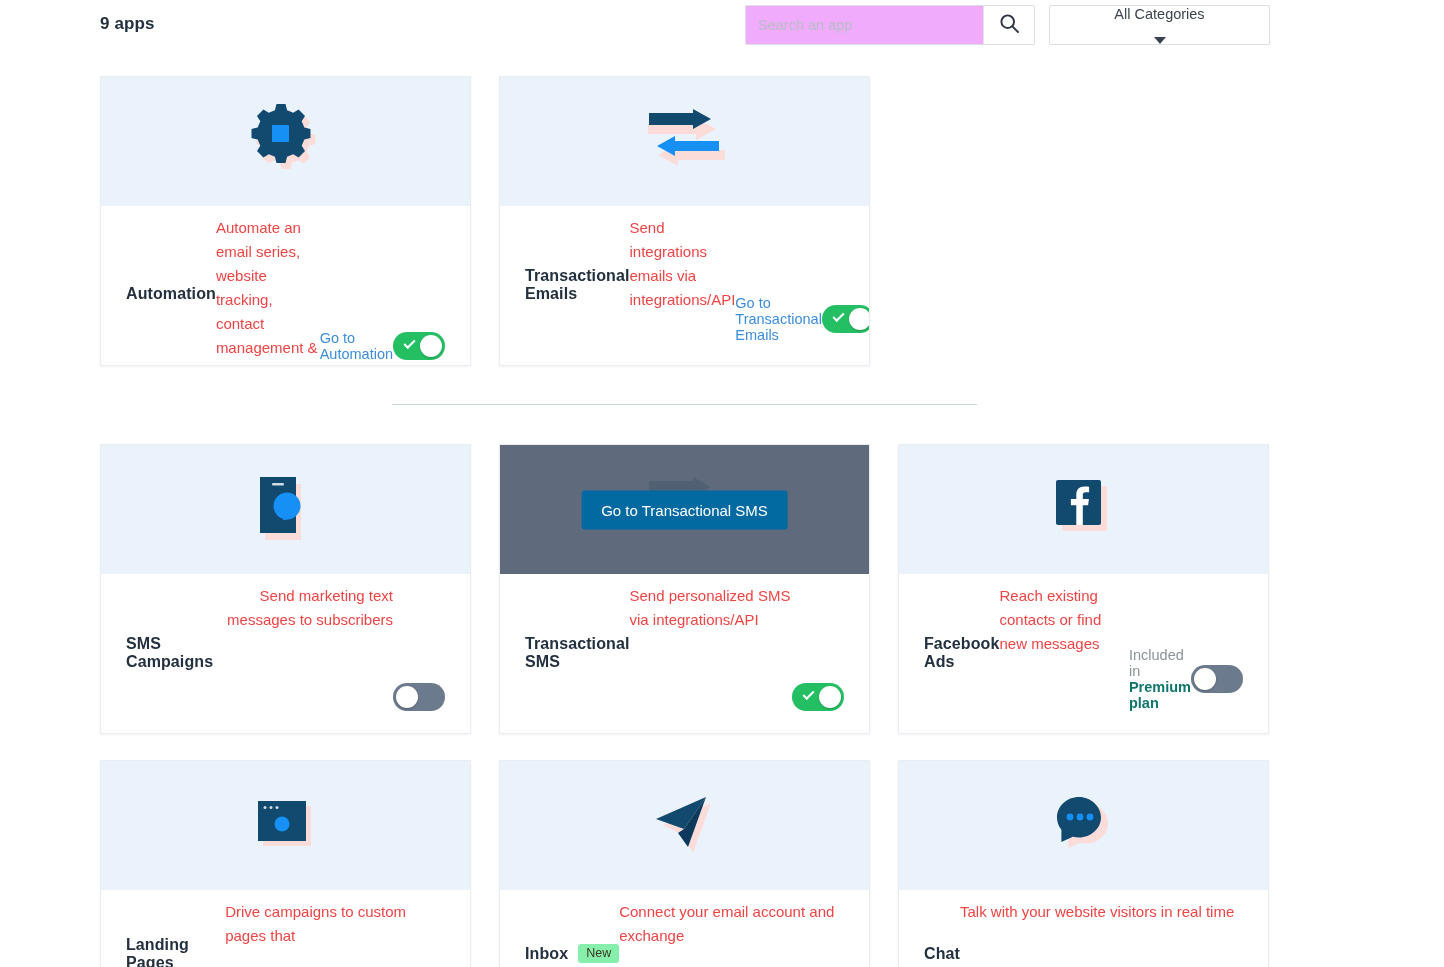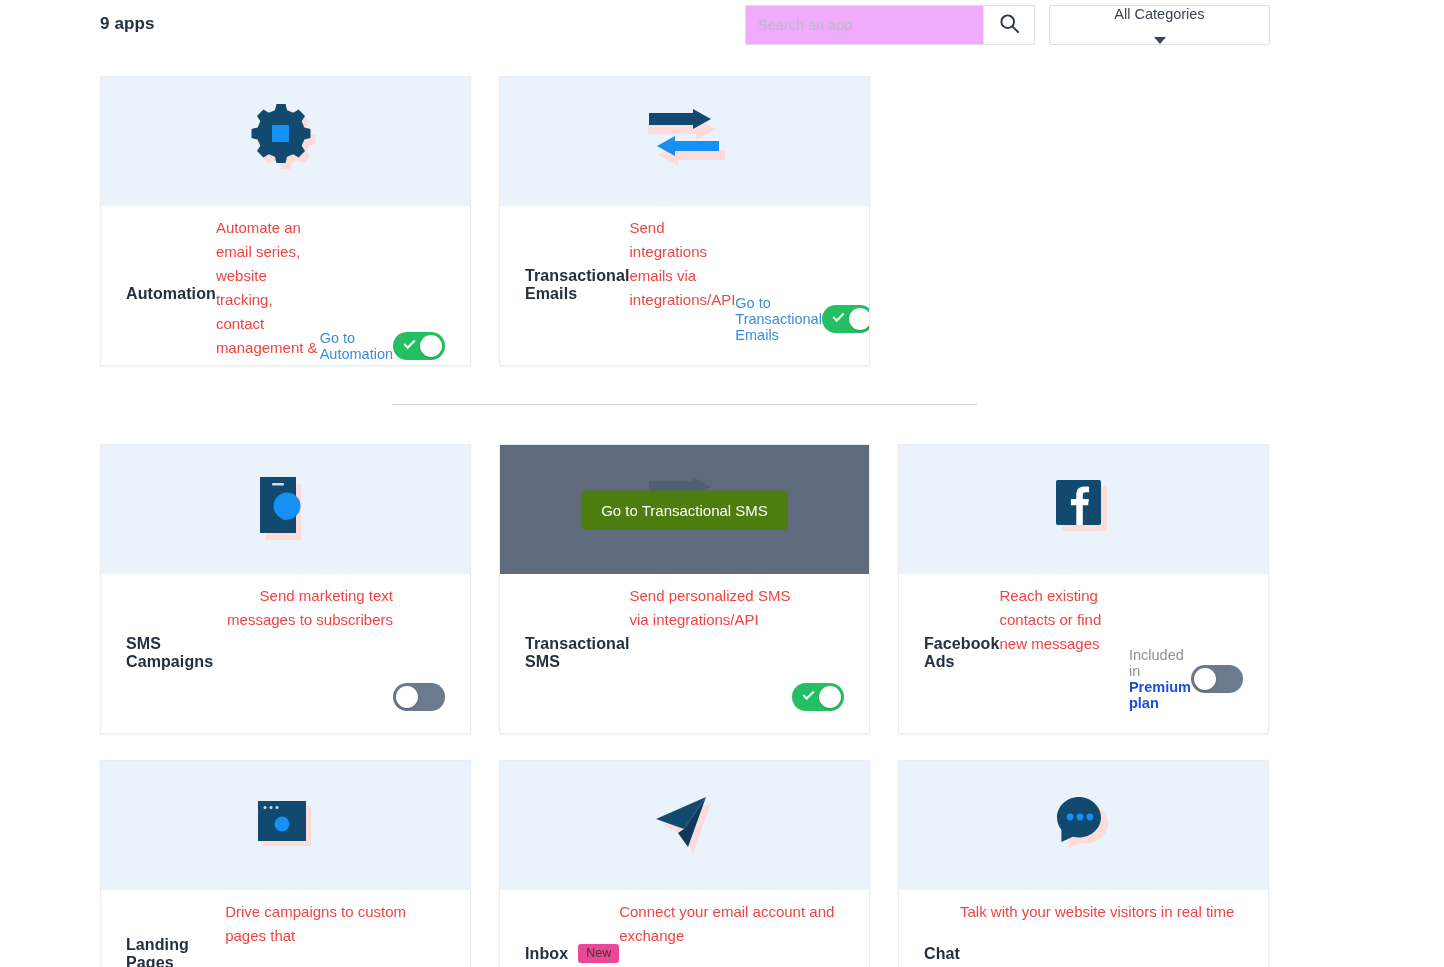--- a/index.html
+++ b/index.html
@@ -155,21 +155,21 @@
     gap: 10px;
     margin-bottom: 12px;
   }
   .card-title {
     font-size: 16px;
     font-weight: bold;
     color: #23303f;
     letter-spacing: .1px;
   }
   .badge-new {
-    background: #ec4899;
+    background: #86efac;
     color: #3c3a22;
     font-size: 12.5px;
     font-weight: normal;
     padding: 3px 8px 4px 8px;
     border-radius: 3px;
     line-height: 1;
   }
   .card-desc {
     font-size: 15px;
     line-height: 24px;
@@ -188,21 +188,21 @@
   .card-link {
     font-size: 14.5px;
     color: #3c8ddb;
     text-decoration: none;
     cursor: pointer;
   }
   .plan-note {
     font-size: 14.5px;
     color: #8b929c;
   }
-  .plan-note b { color: #1d4ed8; font-weight: bold; }
+  .plan-note b { color: #0f766e; font-weight: bold; }
   .spacer { flex: 1 1 auto; }
 
   
   .toggle {
     width: 52px;
     height: 28px;
     border-radius: 14px;
     position: relative;
     cursor: pointer;
     flex: 0 0 auto;
@@ -229,21 +229,21 @@
   }
 
   
   .icon-area.hovered { background: #5f6b7c; }
   .icon-area.hovered .app-icon { opacity: .16; }
   .overlay-btn {
     position: absolute;
     left: 50%;
     top: 50%;
     transform: translate(-50%, -50%);
-    background: #4d7c0f;
+    background: #0369a1;
     color: #ffffff;
     border: none;
     font-family: "Liberation Sans", sans-serif;
     font-size: 15px;
     padding: 11px 20px;
     border-radius: 3px;
     cursor: pointer;
     white-space: nowrap;
   }
 

